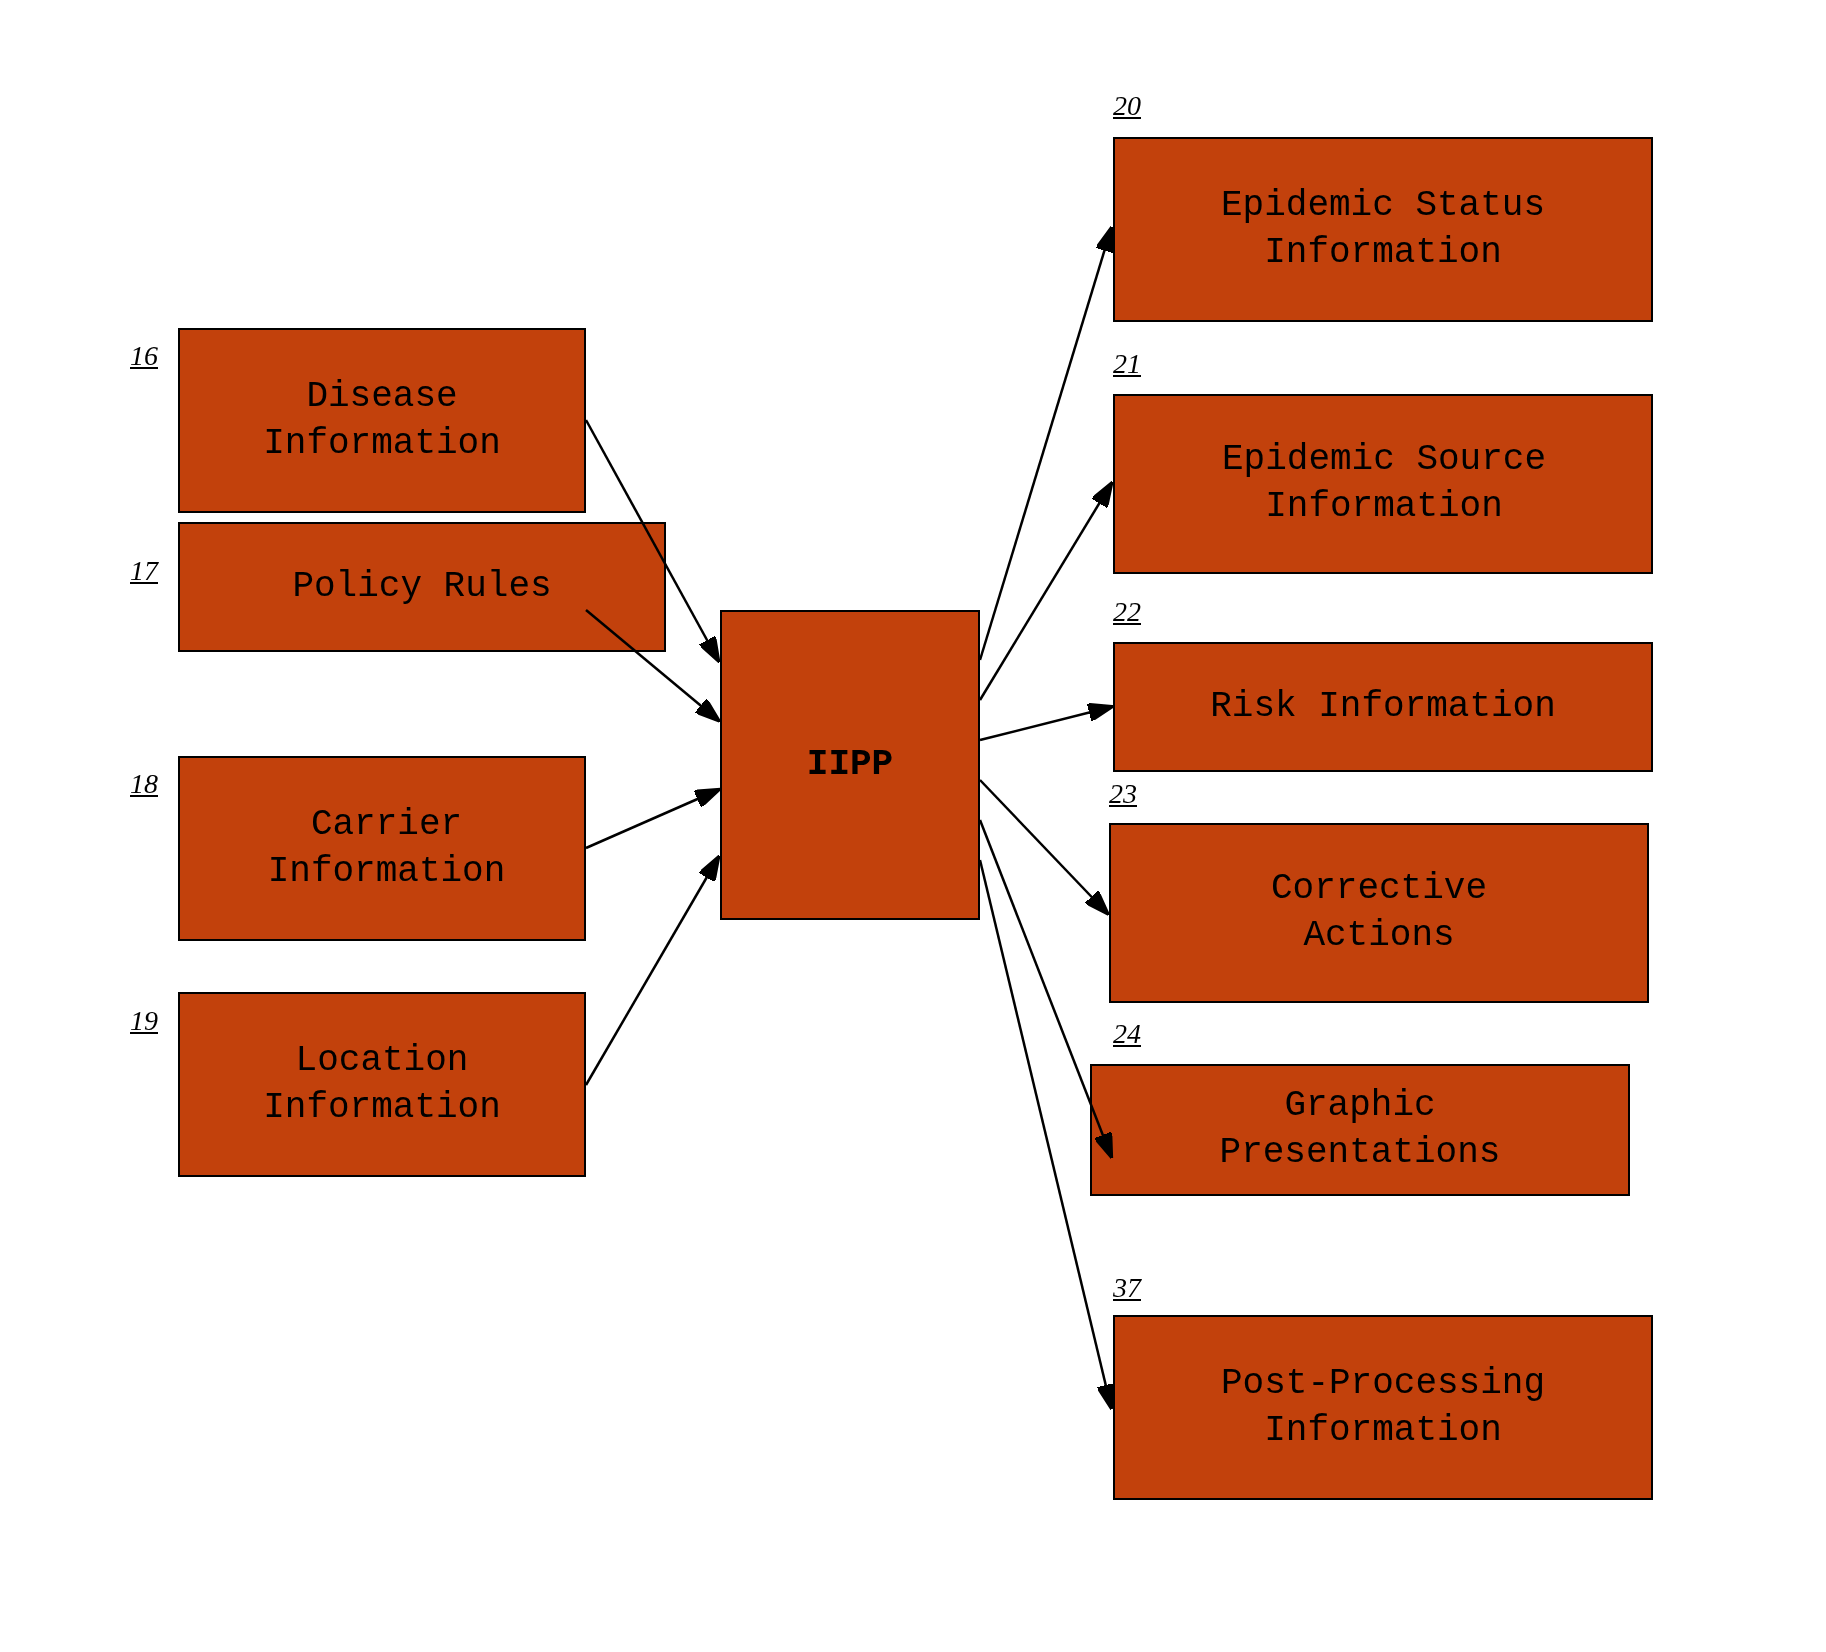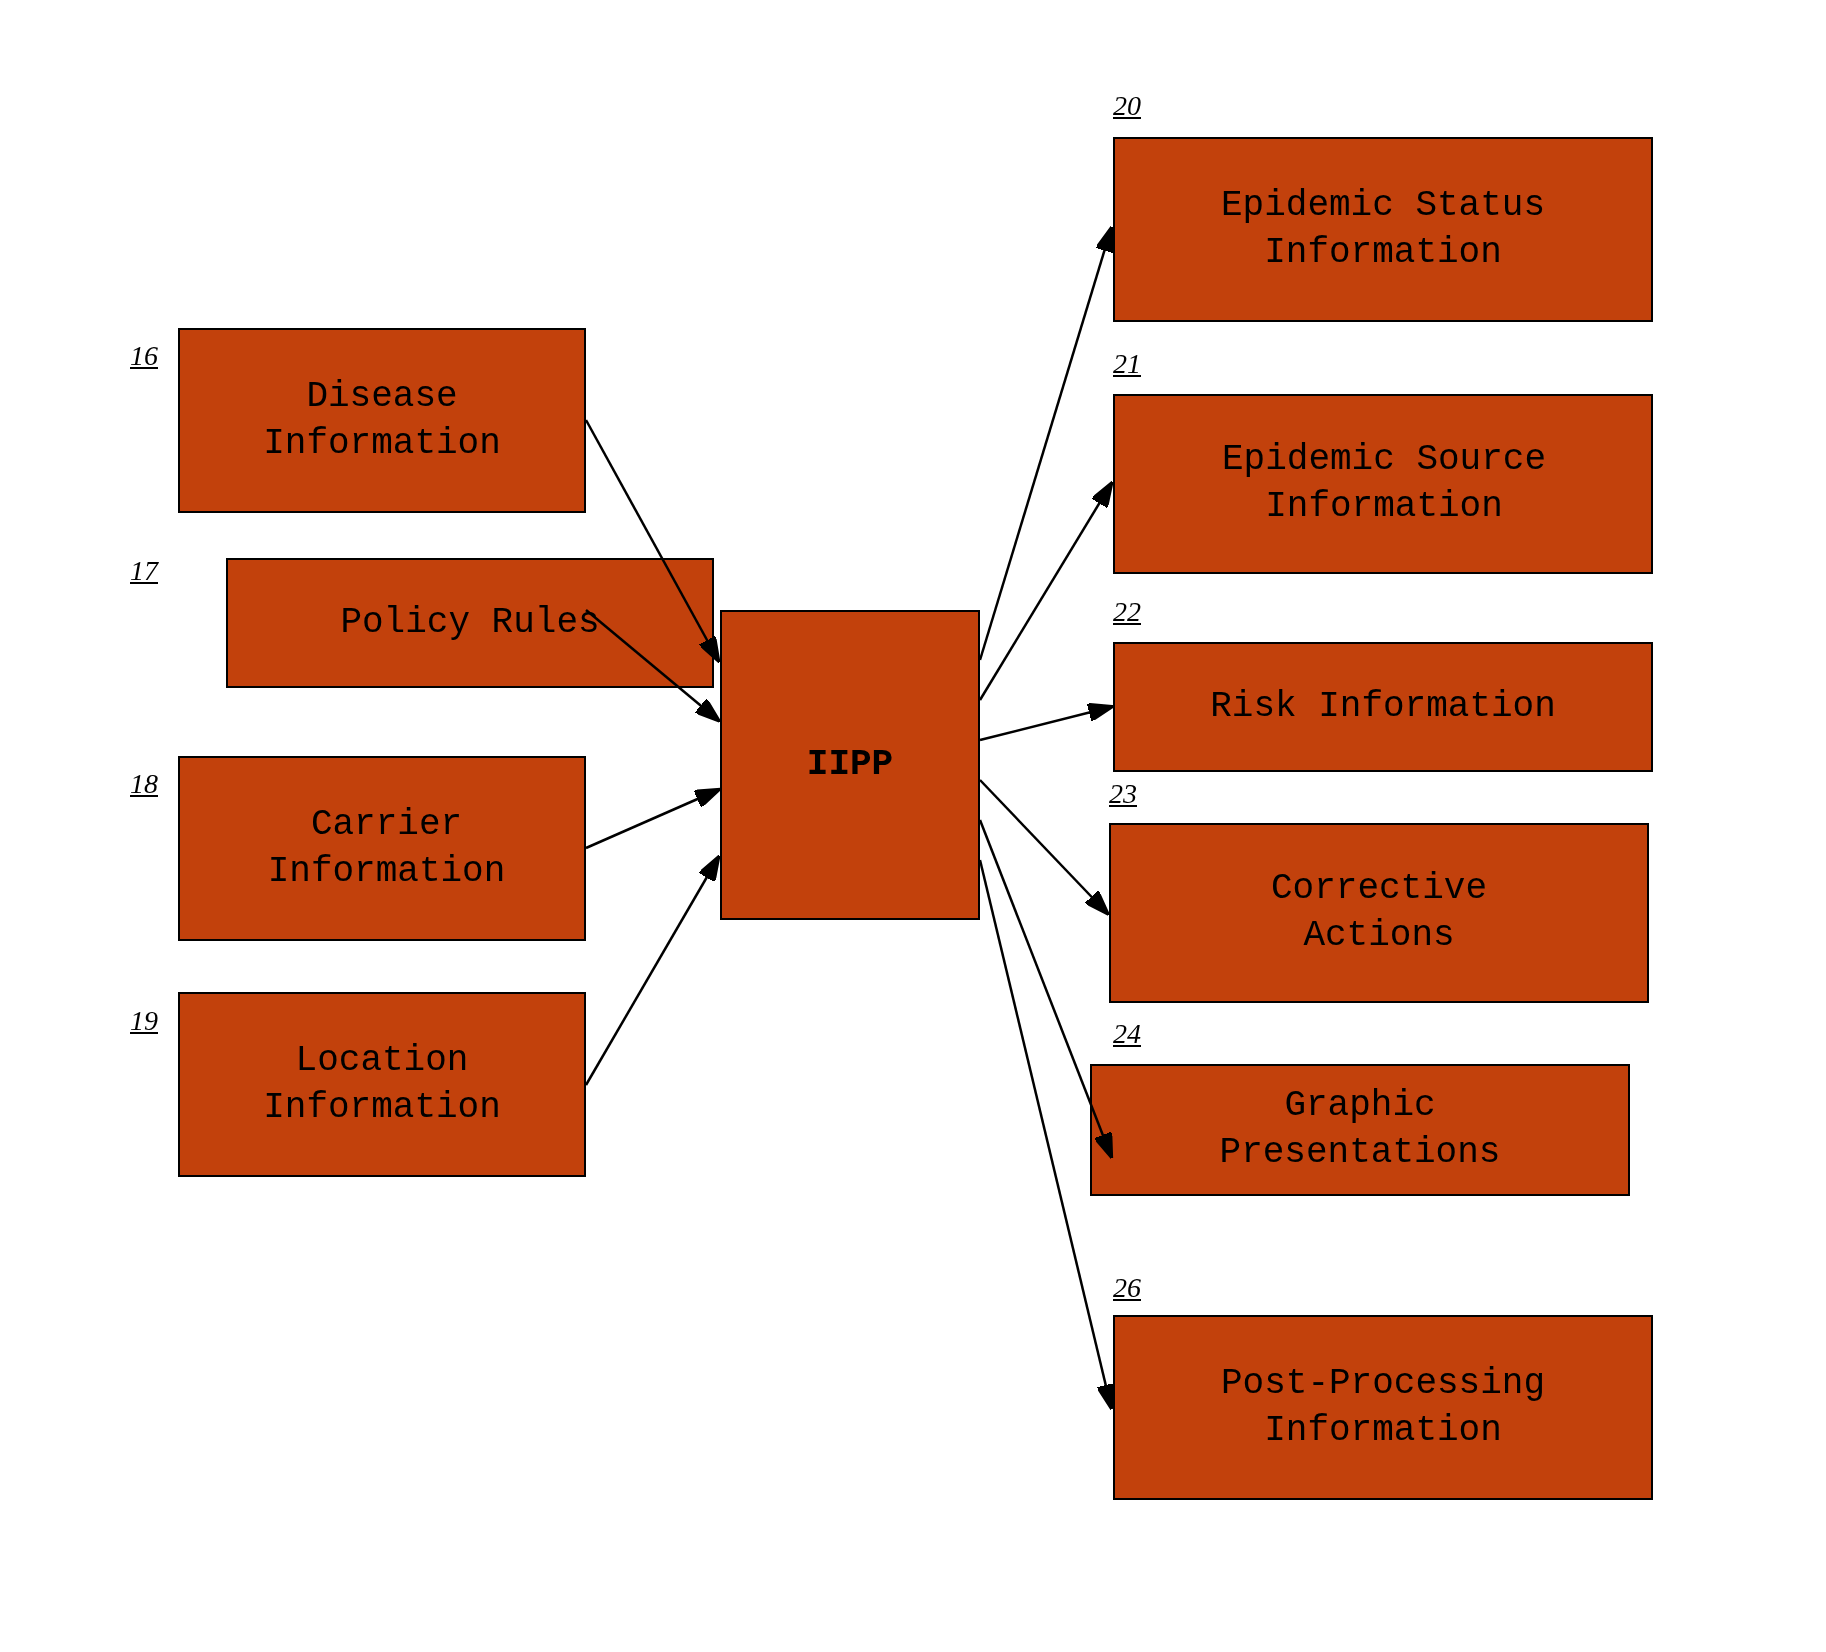--- a/index.html
+++ b/index.html
@@ -59,21 +59,21 @@
 <body>
 
 <div class="diagram-container">
 
   <span class="label-num" style="left:130px; top:340px;">16</span>
   <div class="box" style="left:178px; top:328px; width:408px; height:185px;">
     <span>Disease<br>Information</span>
   </div>
 
   <span class="label-num" style="left:130px; top:555px;text-align:center;">17</span>
-  <div class="box" style="left:178px; top:558px; width:488px; height:130px;margin-left:48px;">
+  <div class="box" style="left:178px; top:522px; width:488px; height:130px;">
     <span>Policy Rules</span>
   </div>
 
   <span class="label-num" style="left:130px; top:768px;">18</span>
   <div class="box" style="left:178px; top:756px; width:408px; height:185px;padding-left:19px;">
     <span>Carrier<br>Information</span>
   </div>
 
   <span class="label-num" style="left:130px; top:1005px;">19</span>
   <div class="box" style="left:178px; top:992px; width:408px; height:185px;">
@@ -102,21 +102,21 @@
   <span class="label-num" style="left:1109px; top:778px;">23</span>
   <div class="box" style="left:1109px; top:823px; width:540px; height:180px;">
     <span>Corrective<br>Actions</span>
   </div>
 
   <span class="label-num" style="left:1113px; top:1018px;">24</span>
   <div class="box" style="left:1090px; top:1064px; width:540px; height:132px;">
     <span>Graphic<br>Presentations</span>
   </div>
 
-  <span class="label-num" style="left:1113px; top:1272px;">26</span>
+  <span class="label-num" style="left:1113px; top:1272px;">37</span>
   <div class="box" style="left:1113px; top:1315px; width:540px; height:185px;">
     <span>Post-Processing<br>Information</span>
   </div>
 
   <svg class="arrows">
     <defs>
       <marker id="arrowhead" markerWidth="10" markerHeight="7" refX="9" refY="3.5" orient="auto">
         <polygon points="0 0, 10 3.5, 0 7" fill="#000"></polygon>
       </marker>
     </defs>

